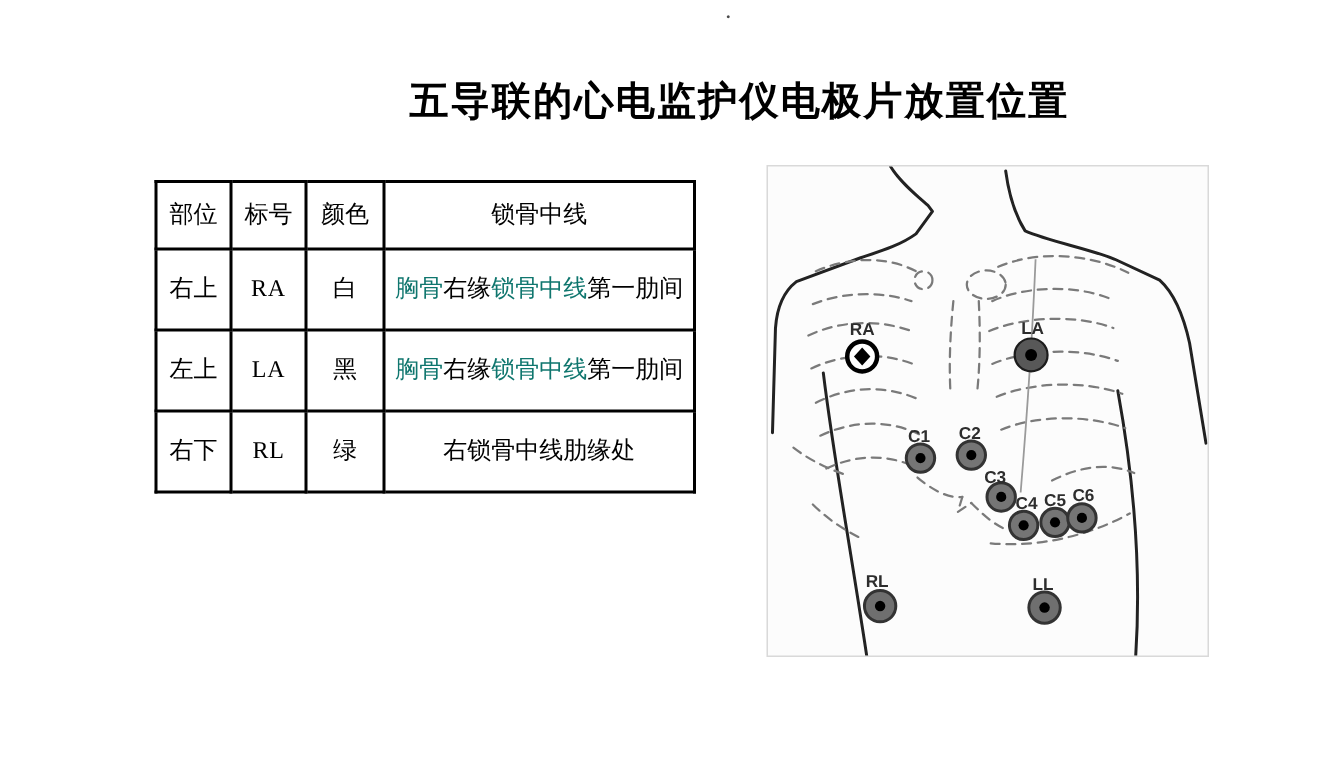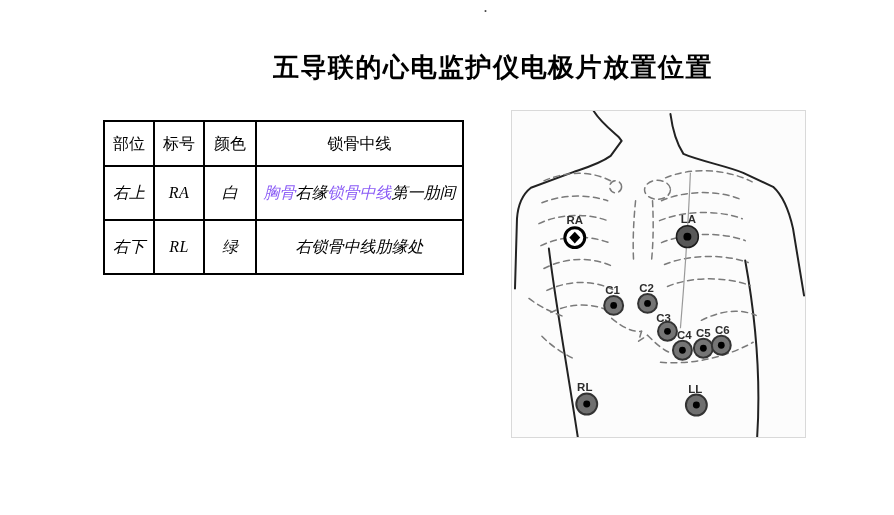--- a/index.html
+++ b/index.html
@@ -17,23 +17,23 @@
   }
   table.lead-table {
     position:absolute; left:103px; top:120px;
     border-collapse:collapse; table-layout:fixed;
   }
   .lead-table td {
     border:2px solid #000; text-align:center; vertical-align:middle;
     font-size:16px; padding:0; line-height:1.2;
   }
   .lead-table tr.hdr td { height:43px; }
-  .lead-table tr.row td { height:52px;font-style:italic; }
+  .lead-table tr.row td { height:52px; }
   .code-text { font-size:14px; letter-spacing:0.5px; }
-  .blue { color:#8b5cf6; }
+  .blue { color:#0f766e; }
   .diagram-box {
     position:absolute; left:511px; top:110px; width:293px; height:326px;
     background:#fcfcfc; border:1px solid #d9d9d9;
   }
   .elec-label {
     font-family:"Liberation Sans", sans-serif; font-size:11.5px;
     font-weight:bold; fill:#2d2d2d; text-anchor:middle;
   }
 </style>
 </head>
@@ -54,20 +54,26 @@
       <tr class="hdr">
     <td>部位</td>
     <td>标号</td>
     <td>颜色</td>
     <td>锁骨中线</td>
   </tr>
   <tr class="row">
     <td>右上</td>
     <td class="code-text">RA</td>
     <td>白</td>
+    <td><span class="blue">胸骨</span><span>右缘</span><span class="blue">锁骨中线</span><span>第一肋间</span></td>
+  </tr>
+  <tr class="row">
+    <td>左上</td>
+    <td class="code-text">LA</td>
+    <td>黑</td>
     <td><span class="blue">胸骨</span><span>右缘</span><span class="blue">锁骨中线</span><span>第一肋间</span></td>
   </tr>
   <tr class="row">
     <td>右下</td>
     <td class="code-text">RL</td>
     <td>绿</td>
     <td><span>右锁骨中线肋缘处</span></td>
   </tr>
 </tbody>
   </table>

